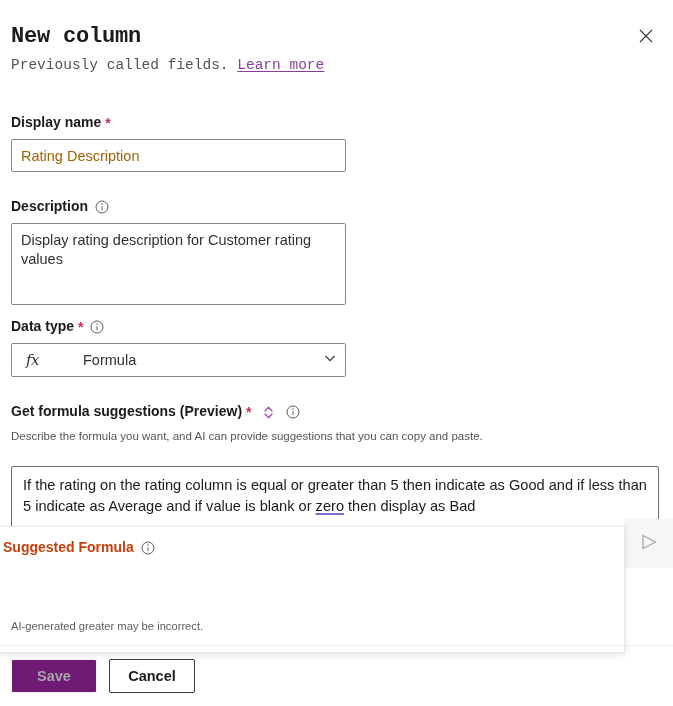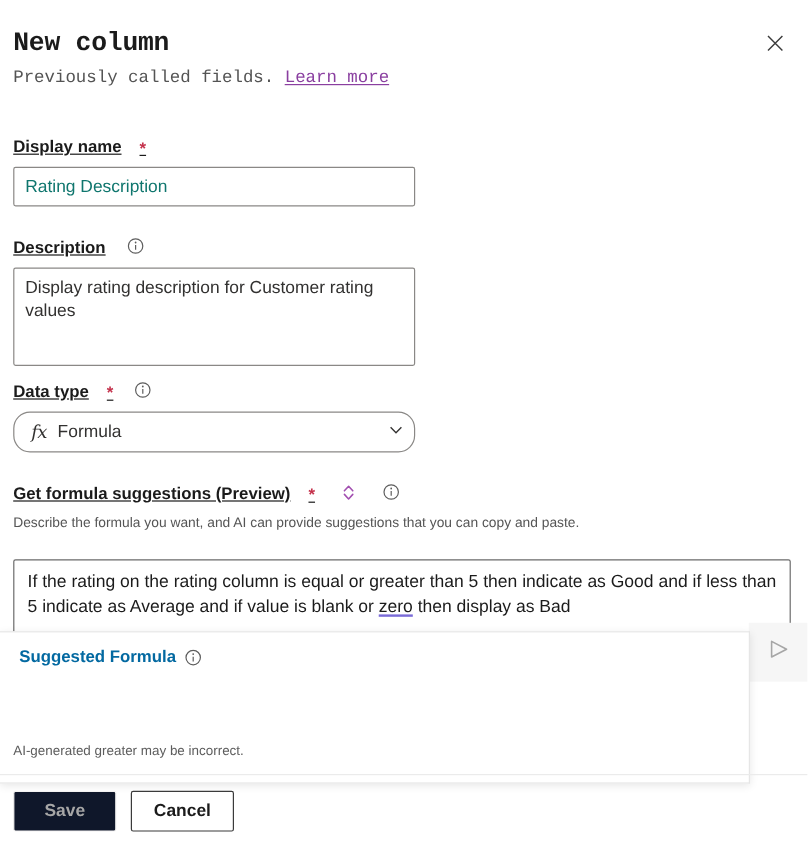--- a/index.html
+++ b/index.html
@@ -53,44 +53,43 @@
     border: none;
   }
   .close-btn svg { display:block; }
 
   
   .field-label {
     font-size: 14px;
     font-weight: 700;
     color: #1b1b1b;
     display: flex;
-    align-items: flex-start;
-    gap: 15px;
+    align-items: center;
+    gap: 4px;
     line-height: 18px;
-    text-decoration: underline;
   }
   .req { color: #c4314b; font-weight: 700; font-size: 14px; position: relative; top: 1px;}
   .info-ico {
     display: inline-block;
     width: 14px; height: 14px;
     margin-left: 3px;
     position: relative; top: 1px;
     cursor: pointer;
   }
 
   .text-input {
     margin-top: 8px;
     width: 335px;
     height: 33px;
     border: 1px solid #8a8886;
     border-radius: 2px;
     background: #fff;
     font-family: "Liberation Sans", sans-serif;
     font-size: 14.5px;
-    color: #0f766e;
+    color: #a16207;
     padding: 0 9px;
     outline: none;
   }
 
   .desc-input {
     margin-top: 8px;
     width: 335px;
     height: 82px;
     border: 1px solid #8a8886;
     border-radius: 2px;
@@ -103,26 +102,27 @@
     outline: none;
     line-height: 19px;
   }
 
   
   .dropdown {
     margin-top: 8px;
     width: 335px;
     height: 34px;
     border: 1px solid #8a8886;
-    border-radius: 14px;
+    border-radius: 2px;
     background: #fff;
     display: flex;
     align-items: center;
     padding: 0 8px 0 14px;
     cursor: pointer;
+    gap: 35px;
   }
   .fx-ico {
     font-family: "DejaVu Serif", serif;
     font-style: italic;
     font-size: 15px;
     color: #323130;
     margin-right: 9px;
     letter-spacing: -0.5px;
   }
   .dd-value {
@@ -201,24 +201,24 @@
     left: 0px; top: 526px;
     width: 625px;
     height: 127px;
     background: #ffffff;
     border: 1px solid #e6e6e6;
     border-left: none;
     box-shadow: 0 2px 7px rgba(0,0,0,0.10);
   }
   .sugg-title {
     position: absolute;
-    left: 16px; top: 12px;
+    left: 3px; top: 12px;
     font-size: 14px;
     font-weight: 700;
-    color: #0369a1;
+    color: #c2410c;
     display: flex;
     align-items: center;
   }
   .formula-row {
     position: absolute;
     left: 11px; top: 42px;
     display: flex;
     align-items: center;
   }
   .formula-box {
@@ -268,21 +268,21 @@
   .btn {
     height: 34px;
     min-width: 86px;
     font-family: "Liberation Sans", sans-serif;
     font-size: 14.5px;
     border-radius: 2px;
     cursor: pointer;
     padding: 0 16px;
   }
   .btn-save {
-    background: #0f172a;
+    background: #701a75;
     border: 1px solid #f3f2f1;
     color: #a6a6a6;
     font-weight: 600;
     cursor: default;
   }
   .btn-cancel {
     background: #ffffff;
     border: 1px solid #3b3b3b;
     color: #1b1b1b;
     font-weight: 600;

